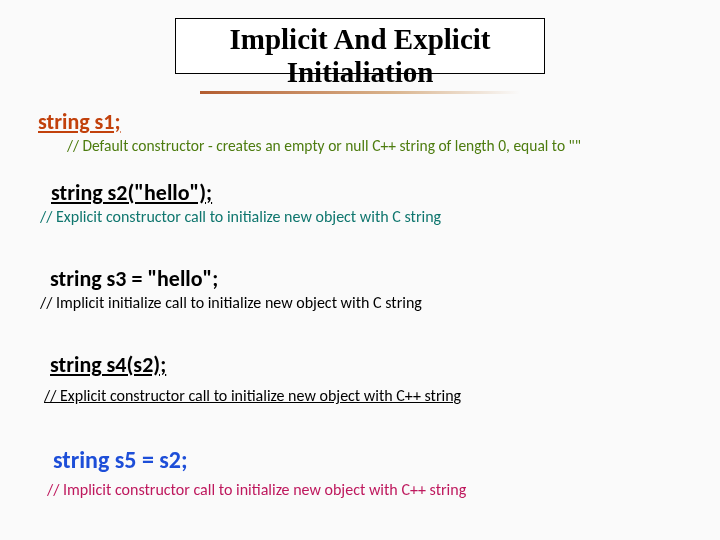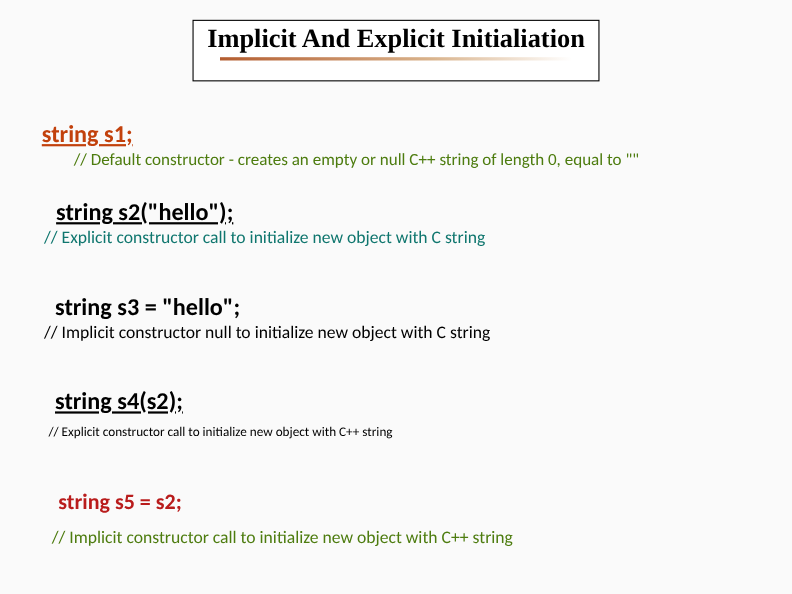--- a/index.html
+++ b/index.html
@@ -16,21 +16,21 @@
     top: 18px;
     left: 175px;
     width: 370px;
     height: 56px;
     border: 1.5px solid #000;
     background: #fff;
     box-sizing: border-box;
   }
   .title-text {
     font-family: "Times New Roman", serif;
-    font-size: 24px;
+    font-size: 29px;
     font-weight: bold;
     color: #000;
     text-align: center;
     padding-top: 4px;
   }
   .title-underline {
     margin: 2px 24px 0 24px;
     height: 3px;
     background: linear-gradient(to right, #b35c2f, #d9b38c 60%, rgba(217,179,140,0));
   }
@@ -87,53 +87,54 @@
     left: 50px;
     font-size: 22px;
     font-weight: bold;
     color: #000;
     text-decoration: underline;
   }
   .line4-comment {
     position: absolute;
     top: 386px;
     left: 44px;
-    font-size: 12px;
+    font-size: 16px;
     color: #000;
+    text-decoration: underline;
   }
   .line5 {
     position: absolute;
     top: 445px;
     left: 53px;
-    font-size: 20px;
+    font-size: 24px;
     font-weight: bold;
-    color: #b91c1c;
+    color: #1d4ed8;
   }
   .line5-comment {
     position: absolute;
     top: 480px;
     left: 47px;
     font-size: 16px;
-    color: #4d7c0f;
+    color: #be185d;
   }
 </style>
 </head>
 <body>
 
 <div class="title-box">
   <div class="title-text">Implicit And Explicit Initialiation</div>
   <div class="title-underline"></div>
 </div>
 
 <div class="line1">string s1;</div>
 <div class="line1-comment">// Default constructor - creates an empty or null C++ string of length 0, equal to ""</div>
 
 <div class="line2">string s2("hello");</div>
 <div class="line2-comment">// Explicit constructor call to initialize new object with C string</div>
 
 <div class="line3">string s3 = "hello";</div>
-<div class="line3-comment">// Implicit constructor null to initialize new object with C string</div>
+<div class="line3-comment">// Implicit initialize call to initialize new object with C string</div>
 
 <div class="line4">string s4(s2);</div>
 <div class="line4-comment">// Explicit constructor call to initialize new object with C++ string</div>
 
 <div class="line5">string s5 = s2;</div>
 <div class="line5-comment">// Implicit constructor call to initialize new object with C++ string</div>
 
 </body></html>

